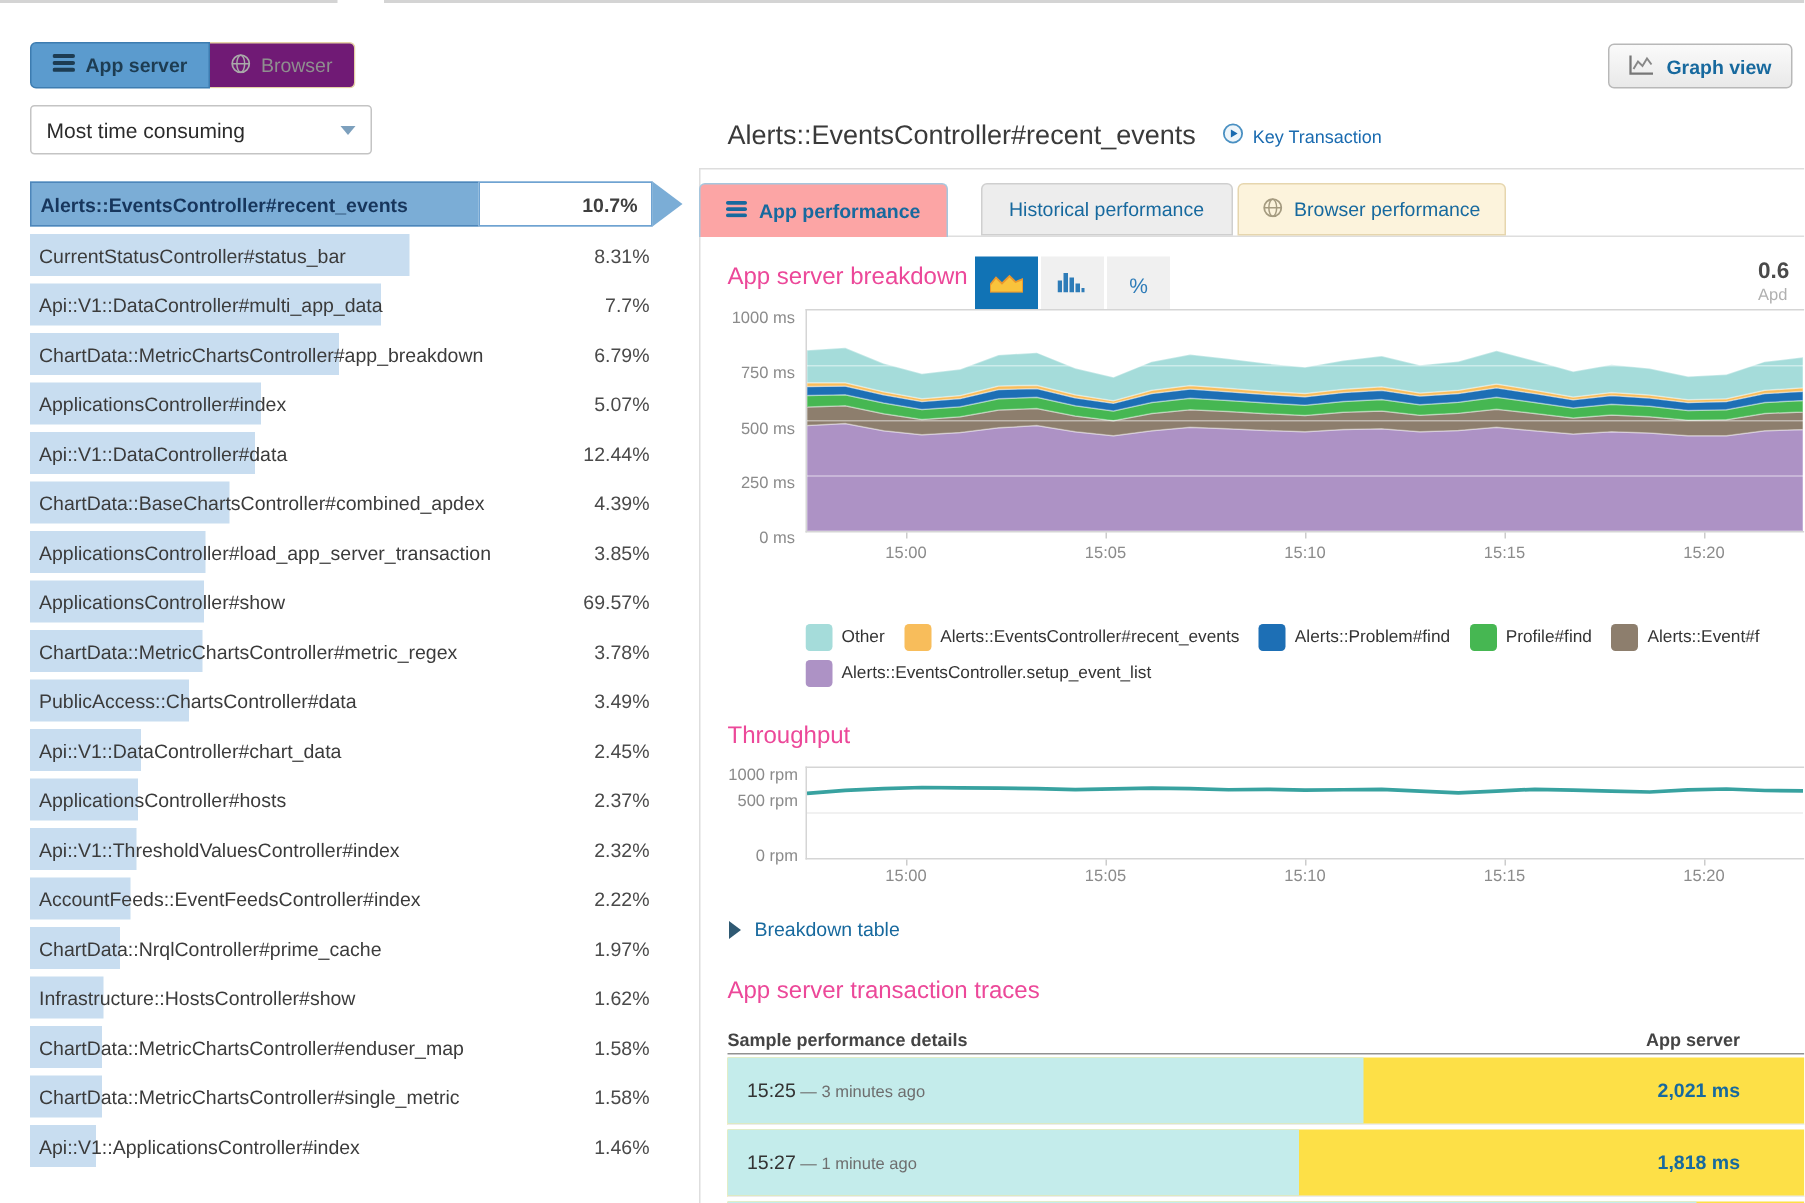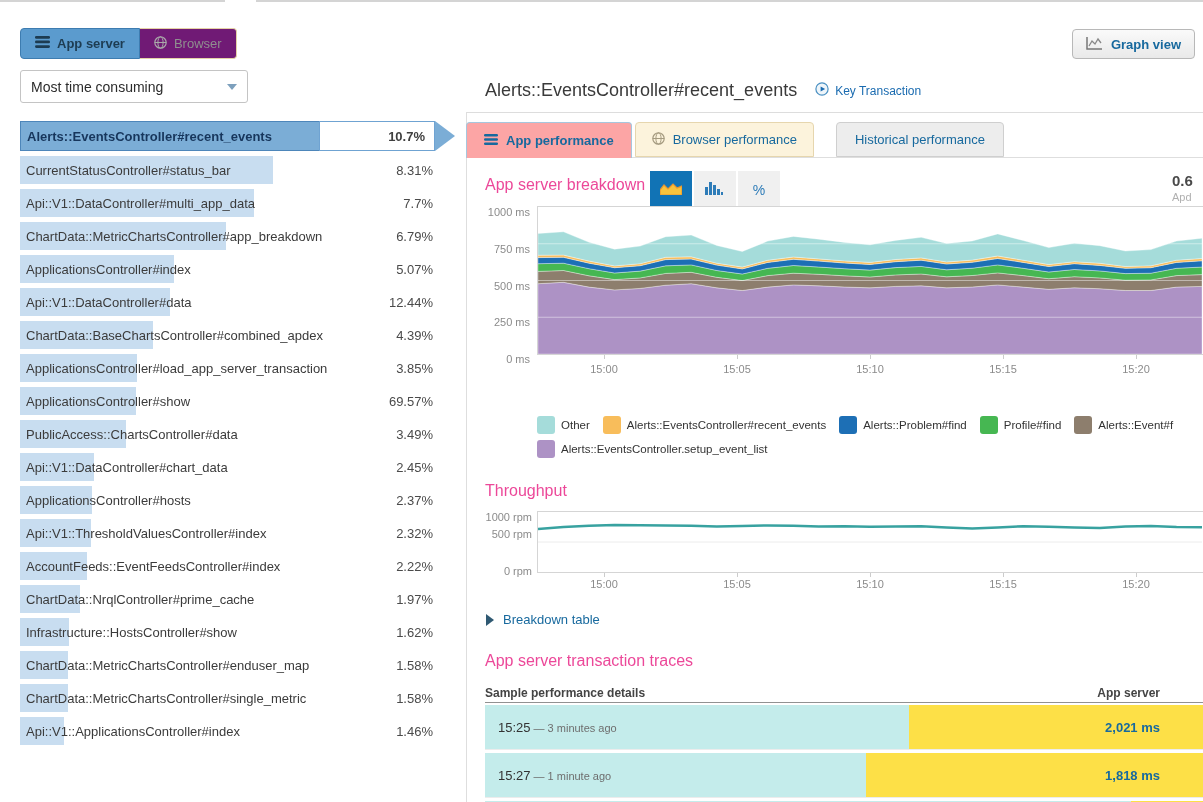--- a/index.html
+++ b/index.html
@@ -170,20 +170,25 @@
         <div class="tx-bar" style="width: 117.04px;"></div>
         <span class="tx-name">ApplicationsController#load_app_server_transaction</span>
         <span class="tx-pct">3.85%</span>
       </div>
       <div class="tx-row">
         <div class="tx-bar" style="width: 116.128px;"></div>
         <span class="tx-name">ApplicationsController#show</span>
         <span class="tx-pct">69.57%</span>
       </div>
       <div class="tx-row">
+        <div class="tx-bar" style="width: 114.912px;"></div>
+        <span class="tx-name">ChartData::MetricChartsController#metric_regex</span>
+        <span class="tx-pct">3.78%</span>
+      </div>
+      <div class="tx-row">
         <div class="tx-bar" style="width: 106.096px;"></div>
         <span class="tx-name">PublicAccess::ChartsController#data</span>
         <span class="tx-pct">3.49%</span>
       </div>
       <div class="tx-row">
         <div class="tx-bar" style="width: 74.48px;"></div>
         <span class="tx-name">Api::V1::DataController#chart_data</span>
         <span class="tx-pct">2.45%</span>
       </div>
       <div class="tx-row">
@@ -260,32 +265,32 @@
         <svg width="14" height="11" viewBox="0 0 14 11">
             <g fill="#17699e">
               <rect y="0" width="14" height="2.5" rx="1.2"></rect>
               <rect y="4.2" width="14" height="2.5" rx="1.2"></rect>
               <rect y="8.4" width="14" height="2.5" rx="1.2"></rect>
             </g>
           </svg>
       </span>
       <span>App performance</span>
     </div>
+    <div class="tab tab-hist">
+      <span>Historical performance</span>
+    </div>
     <div class="tab tab-browser">
       <span>
         <svg width="13" height="13" viewBox="0 0 13 13">
             <circle cx="6.5" cy="6.5" r="5.7" fill="none" stroke="#a59b80" stroke-width="1.2"></circle>
             <ellipse cx="6.5" cy="6.5" rx="2.6" ry="5.7" fill="none" stroke="#a59b80" stroke-width="1"></ellipse>
             <line x1="0.8" y1="6.5" x2="12.2" y2="6.5" stroke="#a59b80" stroke-width="1"></line>
           </svg>
       </span>
       <span>Browser performance</span>
-    </div>
-    <div class="tab tab-hist">
-      <span>Historical performance</span>
     </div>
   </div>
 
   <div class="sec-title" style="left:485px;top:176px;">App server breakdown</div>
 
   <div class="chart-btns">
     <button class="cbtn active">
       <span>
         <svg width="22" height="14" viewBox="0 0 22 14">
             <polygon points="0,14 0,9 4,4 8,8 13,3 17,7 22,5 22,14" fill="#f9c33c" stroke="#e8962e" stroke-width="1.2"></polygon>

